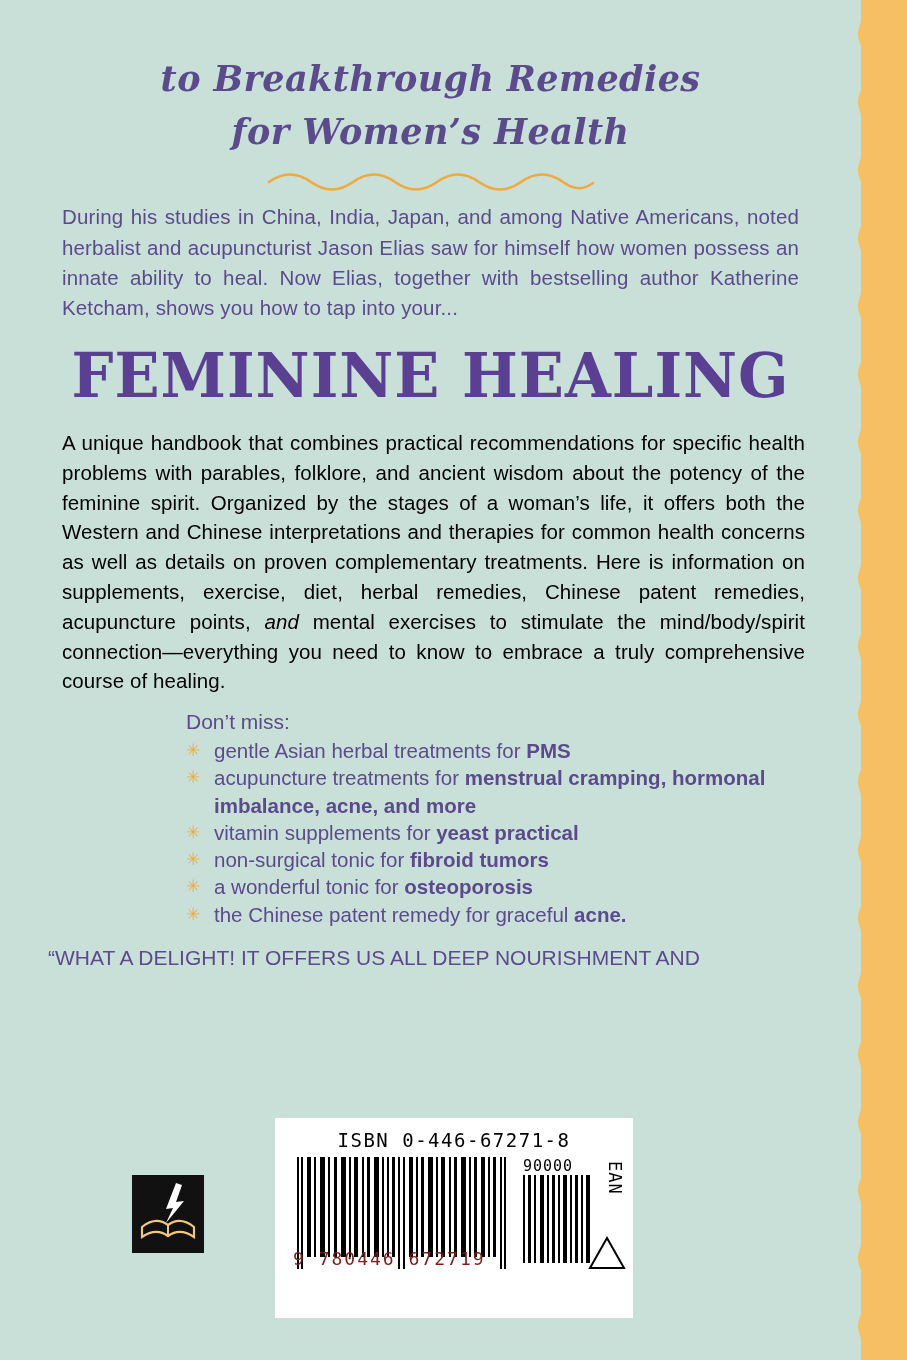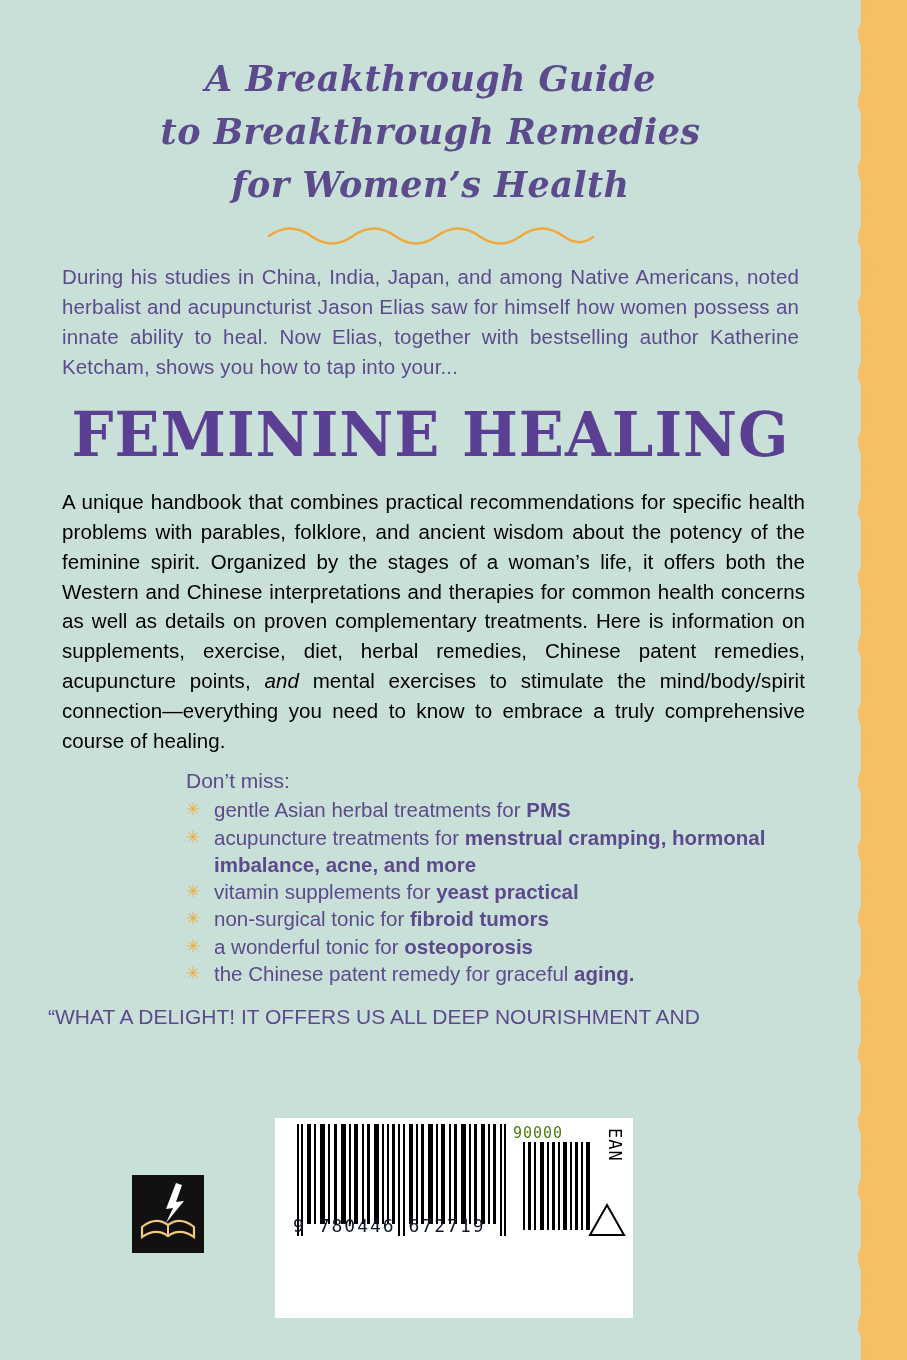--- a/index.html
+++ b/index.html
@@ -61,21 +61,21 @@
   }
 
   
   .squiggle {
     display: block;
     margin: 14px auto 0;
   }
 
   
   .intro {
-    margin: 16px 62px 0 62px;
+    margin: 10px 62px 0 62px;
     font-size: 20.5px;
     line-height: 1.47;
     color: #5b4a8c;
     text-align: justify;
     letter-spacing: 0.15px;
   }
 
   
   .big-title {
     margin: 22px 0 0 0;
@@ -193,26 +193,26 @@
     left: 22px;
     top: 0;
   }
   .small-bars {
     position: absolute;
     left: 248px;
     top: 18px;
   }
   .ninezeros {
     position: absolute;
-    left: 238px;
+    left: 248px;
     top: 0px;
     font-family: "DejaVu Sans Mono", monospace;
     font-size: 15px;
     letter-spacing: 1px;
-    color: #4d7c0f;
+    color: #000000;
   }
   .ean-label {
     position: absolute;
     right: 8px;
     top: 4px;
     font-family: "DejaVu Sans Mono", monospace;
     font-size: 17px;
     letter-spacing: 1px;
     color: #000;
     writing-mode: vertical-rl;
@@ -222,40 +222,39 @@
     right: 6px;
     top: 78px;
   }
   .ean-digits {
     position: absolute;
     left: 18px;
     bottom: 8px;
     font-family: "DejaVu Sans Mono", monospace;
     font-size: 18px;
     letter-spacing: 2px;
-    color: #0f172a;
+    color: #7f1d1d;
   }
 </style>
 </head>
 <body>
 
 <div class="right-band"></div>
 <svg class="right-band-wave" viewBox="0 0 26 1360" preserveAspectRatio="none">
   <path d="M26,0 C6,34 6,34 26,68 C6,102 6,102 26,136 C6,170 6,170 26,204 C6,238 6,238 26,272
            C6,306 6,306 26,340 C6,374 6,374 26,408 C6,442 6,442 26,476 C6,510 6,510 26,544
            C6,578 6,578 26,612 C6,646 6,646 26,680 C6,714 6,714 26,748 C6,782 6,782 26,816
            C6,850 6,850 26,884 C6,918 6,918 26,952 C6,986 6,986 26,1020 C6,1054 6,1054 26,1088
            C6,1122 6,1122 26,1156 C6,1190 6,1190 26,1224 C6,1258 6,1258 26,1292 C6,1326 6,1326 26,1360
            L26,1360 Z" fill="#f6bf63"></path>
 </svg>
 
 <div class="page">
 
   <h1 class="script-head">
-    <span class="line">A Breakthrough Guide</span>
     <span class="line">to Breakthrough Remedies</span>
     <span class="line">for Women’s Health</span>
   </h1>
 
   <svg class="squiggle" width="330" height="20" viewBox="0 0 330 20">
     <path d="M3,10 C17,0 31,0 45,10 C59,20 73,20 87,10 C101,0 115,0 129,10
              C143,20 157,20 171,10 C185,0 199,0 213,10 C227,20 241,20 255,10
              C269,0 283,0 297,10 C311,20 320,16 327,11" fill="none" stroke="#f0a93c" stroke-width="2.6" stroke-linecap="round"></path>
   </svg>
 
@@ -277,41 +276,42 @@
       <li>
         <span class="star">✳</span><span>vitamin supplements for </span><b>yeast practical</b>
       </li>
       <li>
         <span class="star">✳</span><span>non-surgical tonic for </span><b>fibroid tumors</b>
       </li>
       <li>
         <span class="star">✳</span><span>a wonderful tonic for </span><b>osteoporosis</b>
       </li>
       <li>
-        <span class="star">✳</span><span>the Chinese patent remedy for graceful </span><b>aging.</b>
+        <span class="star">✳</span><span>the Chinese patent remedy for graceful </span><b>acne.</b>
       </li>
     </ul>
   </div>
 
   <div class="blurb">
     <span>“WHAT A DELIGHT! IT OFFERS US ALL DEEP NOURISHMENT AND</span><br>
   </div>
 
   <div class="bottom">
 
     <div class="colophon">
       <svg width="72" height="78" viewBox="0 0 72 78">
         <rect x="0" y="0" width="72" height="78" fill="#111111"></rect>
         <path d="M10,52 C20,44 28,44 36,50 C44,44 52,44 62,52 L62,62 C52,55 44,55 36,61 C28,55 20,55 10,62 Z" fill="none" stroke="#f3c77a" stroke-width="2.2"></path>
         <path d="M36,50 L36,61" stroke="#f3c77a" stroke-width="2"></path>
         <path d="M44,8 L34,34 L41,33 L34,48 L52,26 L44,27 L50,10 Z" fill="#ffffff"></path>
       </svg>
     </div>
 
     <div class="barcode-box">
+      <div class="isbn-text">ISBN 0-446-67271-8</div>
       <div class="bars-area">
 
         <svg class="bars" width="218" height="118" viewBox="0 0 218 118">
           <g fill="#000">
             <rect x="0" y="0" width="2" height="112"></rect>
             <rect x="4" y="0" width="2" height="112"></rect>
             <rect x="10" y="0" width="4" height="100"></rect>
             <rect x="17" y="0" width="2" height="100"></rect>
             <rect x="23" y="0" width="5" height="100"></rect>
             <rect x="31" y="0" width="2" height="100"></rect>

